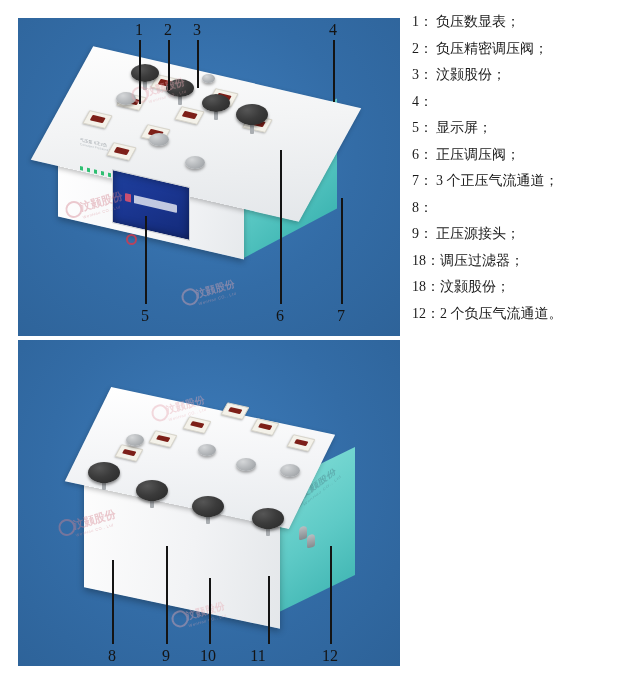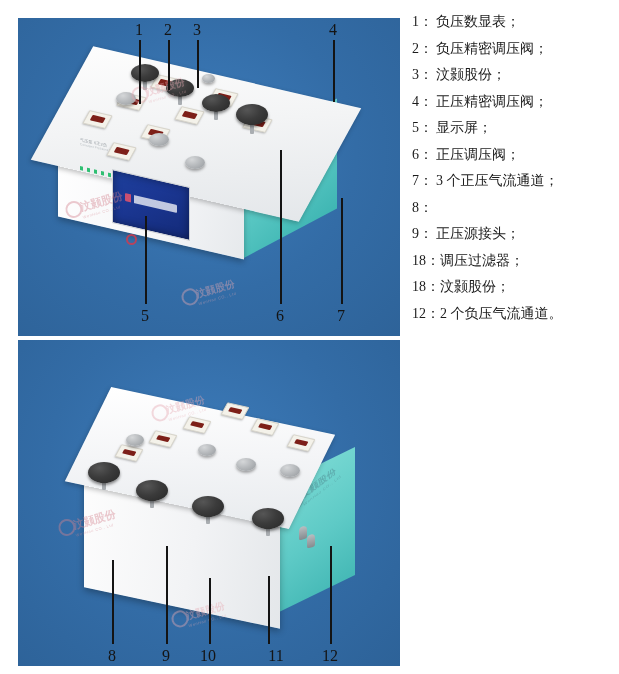--- a/index.html
+++ b/index.html
@@ -313,41 +313,40 @@
 <div class="lead" style="left:112px;top:560px;height:84px;"></div>
 <div class="num" style="left:101px;top:648px;">8</div>
 
 <div class="lead" style="left:166px;top:546px;height:98px;"></div>
 <div class="num" style="left:155px;top:648px;">9</div>
 
 <div class="lead" style="left:209px;top:578px;height:66px;"></div>
 <div class="num" style="left:197px;top:648px;">10</div>
 
 <div class="lead" style="left:268px;top:576px;height:68px;"></div>
-<div class="num" style="left:265px;top:648px;">11</div>
+<div class="num" style="left:247px;top:648px;">11</div>
 
 <div class="lead" style="left:330px;top:546px;height:98px;"></div>
 <div class="num" style="left:319px;top:648px;">12</div>
 
 <div class="legend">
   <div class="row">
     <span class="idx">1：</span>
     <span class="txt">负压数显表；</span>
   </div>
   <div class="row">
     <span class="idx">2：</span>
     <span class="txt">负压精密调压阀；</span>
   </div>
   <div class="row">
     <span class="idx">3：</span>
     <span class="txt">汶颢股份；</span>
   </div>
   <div class="row">
     <span class="idx">4：</span>
-    <span class="txt">正压精密调压阀；</span>
   </div>
   <div class="row">
     <span class="idx">5：</span>
     <span class="txt">显示屏；</span>
   </div>
   <div class="row">
     <span class="idx">6：</span>
     <span class="txt">正压调压阀；</span>
   </div>
   <div class="row">

